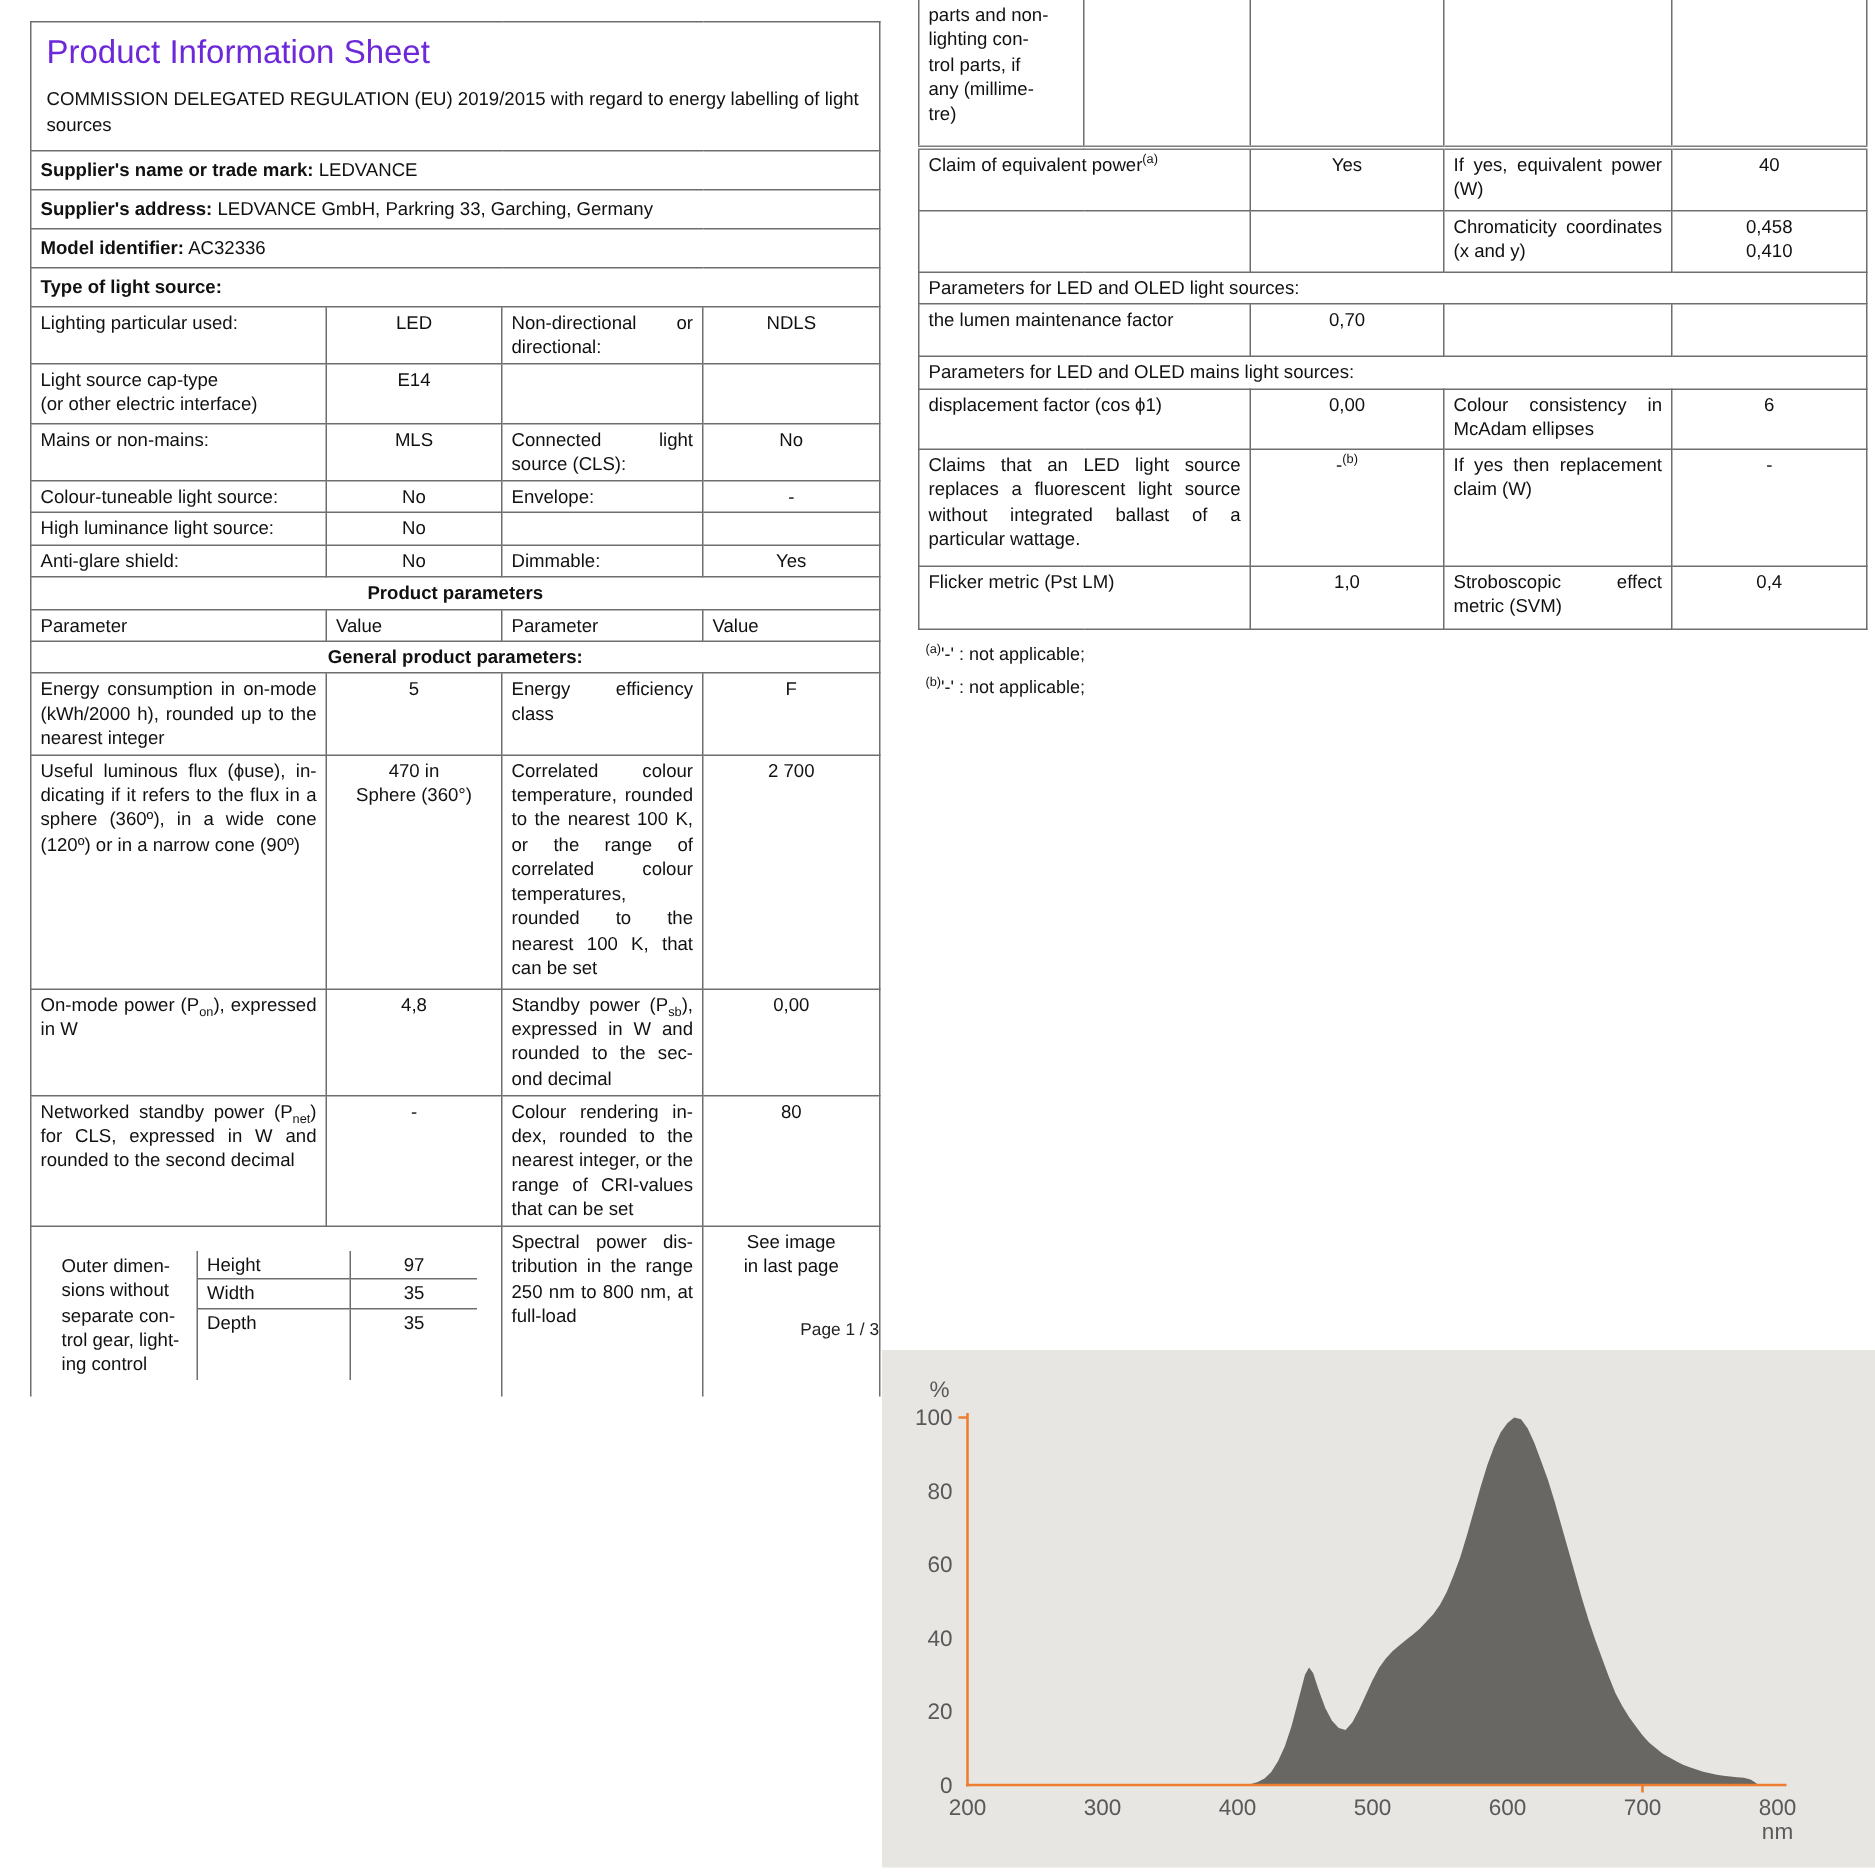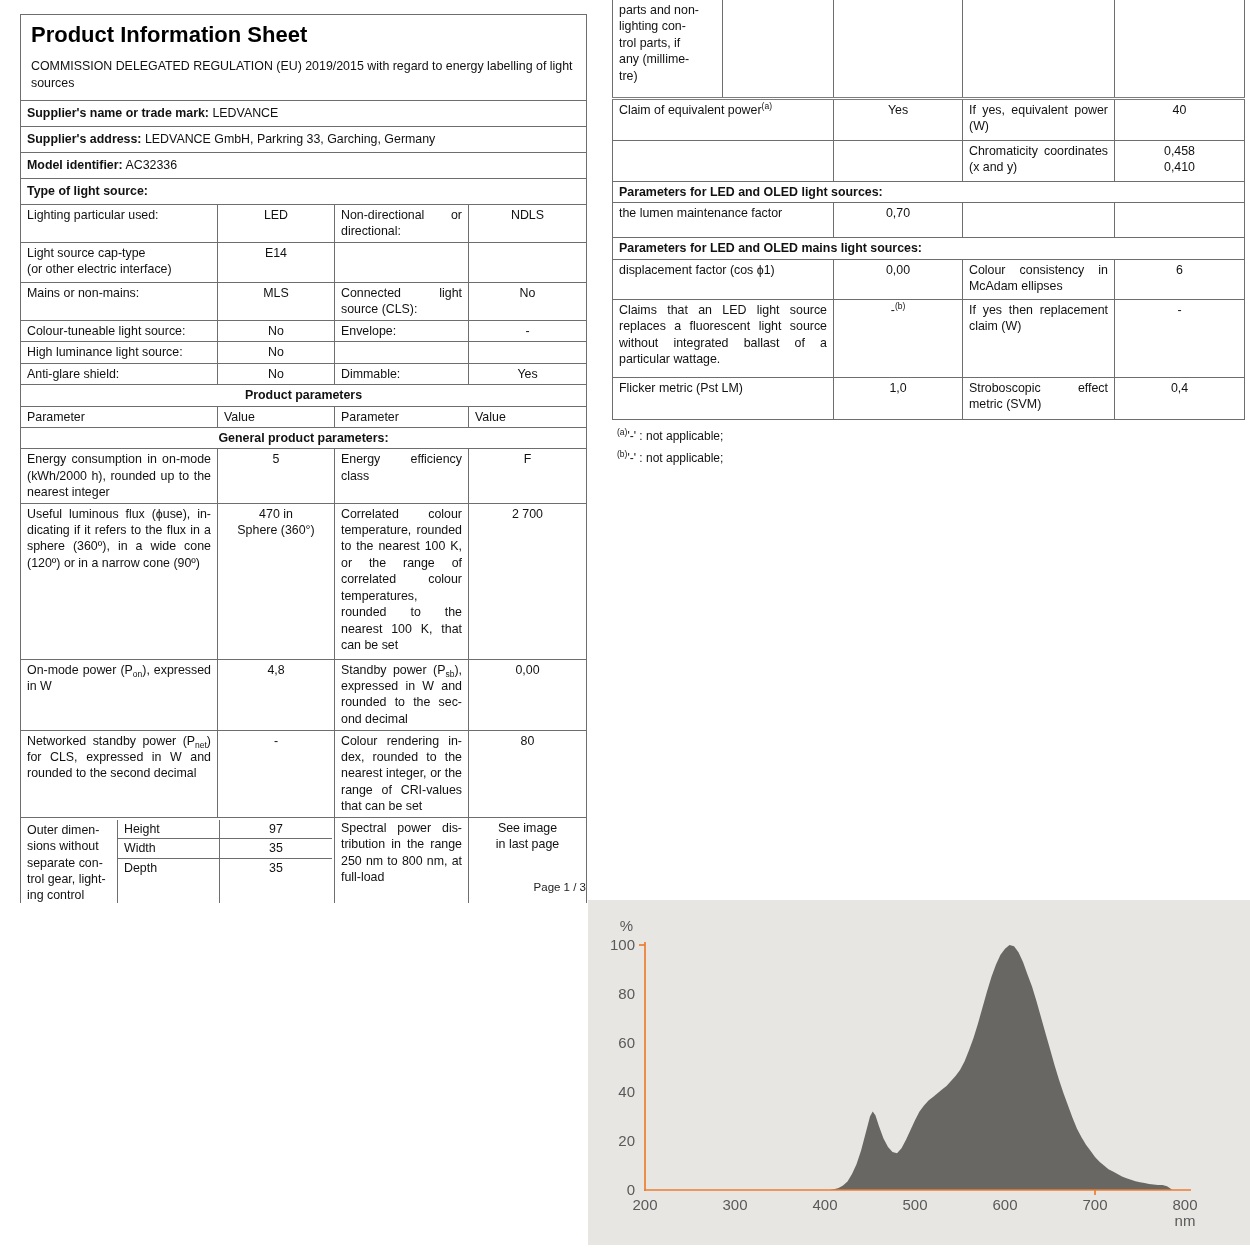--- a/index.html
+++ b/index.html
@@ -15,27 +15,27 @@
   }
   .left-tbl{left:20px;top:14px;width:566px;}
   .right-tbl{left:612px;top:0;width:632px;}
   .left-tbl tr:last-child td{border-bottom:none;}
   .right-tbl tr:first-child td{border-top:none;}
   .thick-top td{border-top:3px double #7d7d7d;}
   .lbl{text-align:justify;}
   .val{text-align:center;}
   .prewrap{white-space:pre-line;}
   .b{font-weight:bold;}
-  .sec{font-weight:bold;}
+  .sec{font-weight:normal;}
   .sec-center{font-weight:bold;text-align:center;}
   .title-cell{padding:5px 10px 8px 10px;}
-  .doc-title{color:#000000;font-size:22px;font-weight:bold;line-height:26px;margin:2px 0 10px 0;}
+  .doc-title{color:#6d28d9;font-size:22px;font-weight:normal;line-height:26px;margin:2px 0 10px 0;}
   .doc-reg{font-size:12.4px;line-height:17px;}
   .kv{padding-top:4px;}
-  .outer-cell{padding:2px;}
+  .outer-cell{padding:16px;}
   .outer-grid{display:grid;grid-template-columns:95px 101px 1fr;grid-template-rows:19px 20px auto;height:81px;}
   .outer-label{grid-row:1/4;border-right:1px solid #6e6e6e;padding:2px 4px;white-space:pre-line;text-align:justify;font-size:12.4px;line-height:16.4px;}
   .dim-name{border-bottom:1px solid #6e6e6e;padding:1px 6px;font-size:12.4px;line-height:16.4px;}
   .dim-val{border-bottom:1px solid #6e6e6e;border-left:1px solid #6e6e6e;text-align:center;padding:1px 6px;font-size:12.4px;line-height:16.4px;}
   .dim-last{border-bottom:none;}
   sup{font-size:8.5px;line-height:0;vertical-align:super;}
   sub{font-size:8.5px;line-height:0;vertical-align:sub;}
   .footnotes{position:absolute;left:617px;top:429px;font-size:12px;line-height:15px;}
   .fn{margin-bottom:7px;}
   .page-footer{position:absolute;left:466px;top:881px;width:120px;text-align:right;font-size:11.5px;color:#222;}

